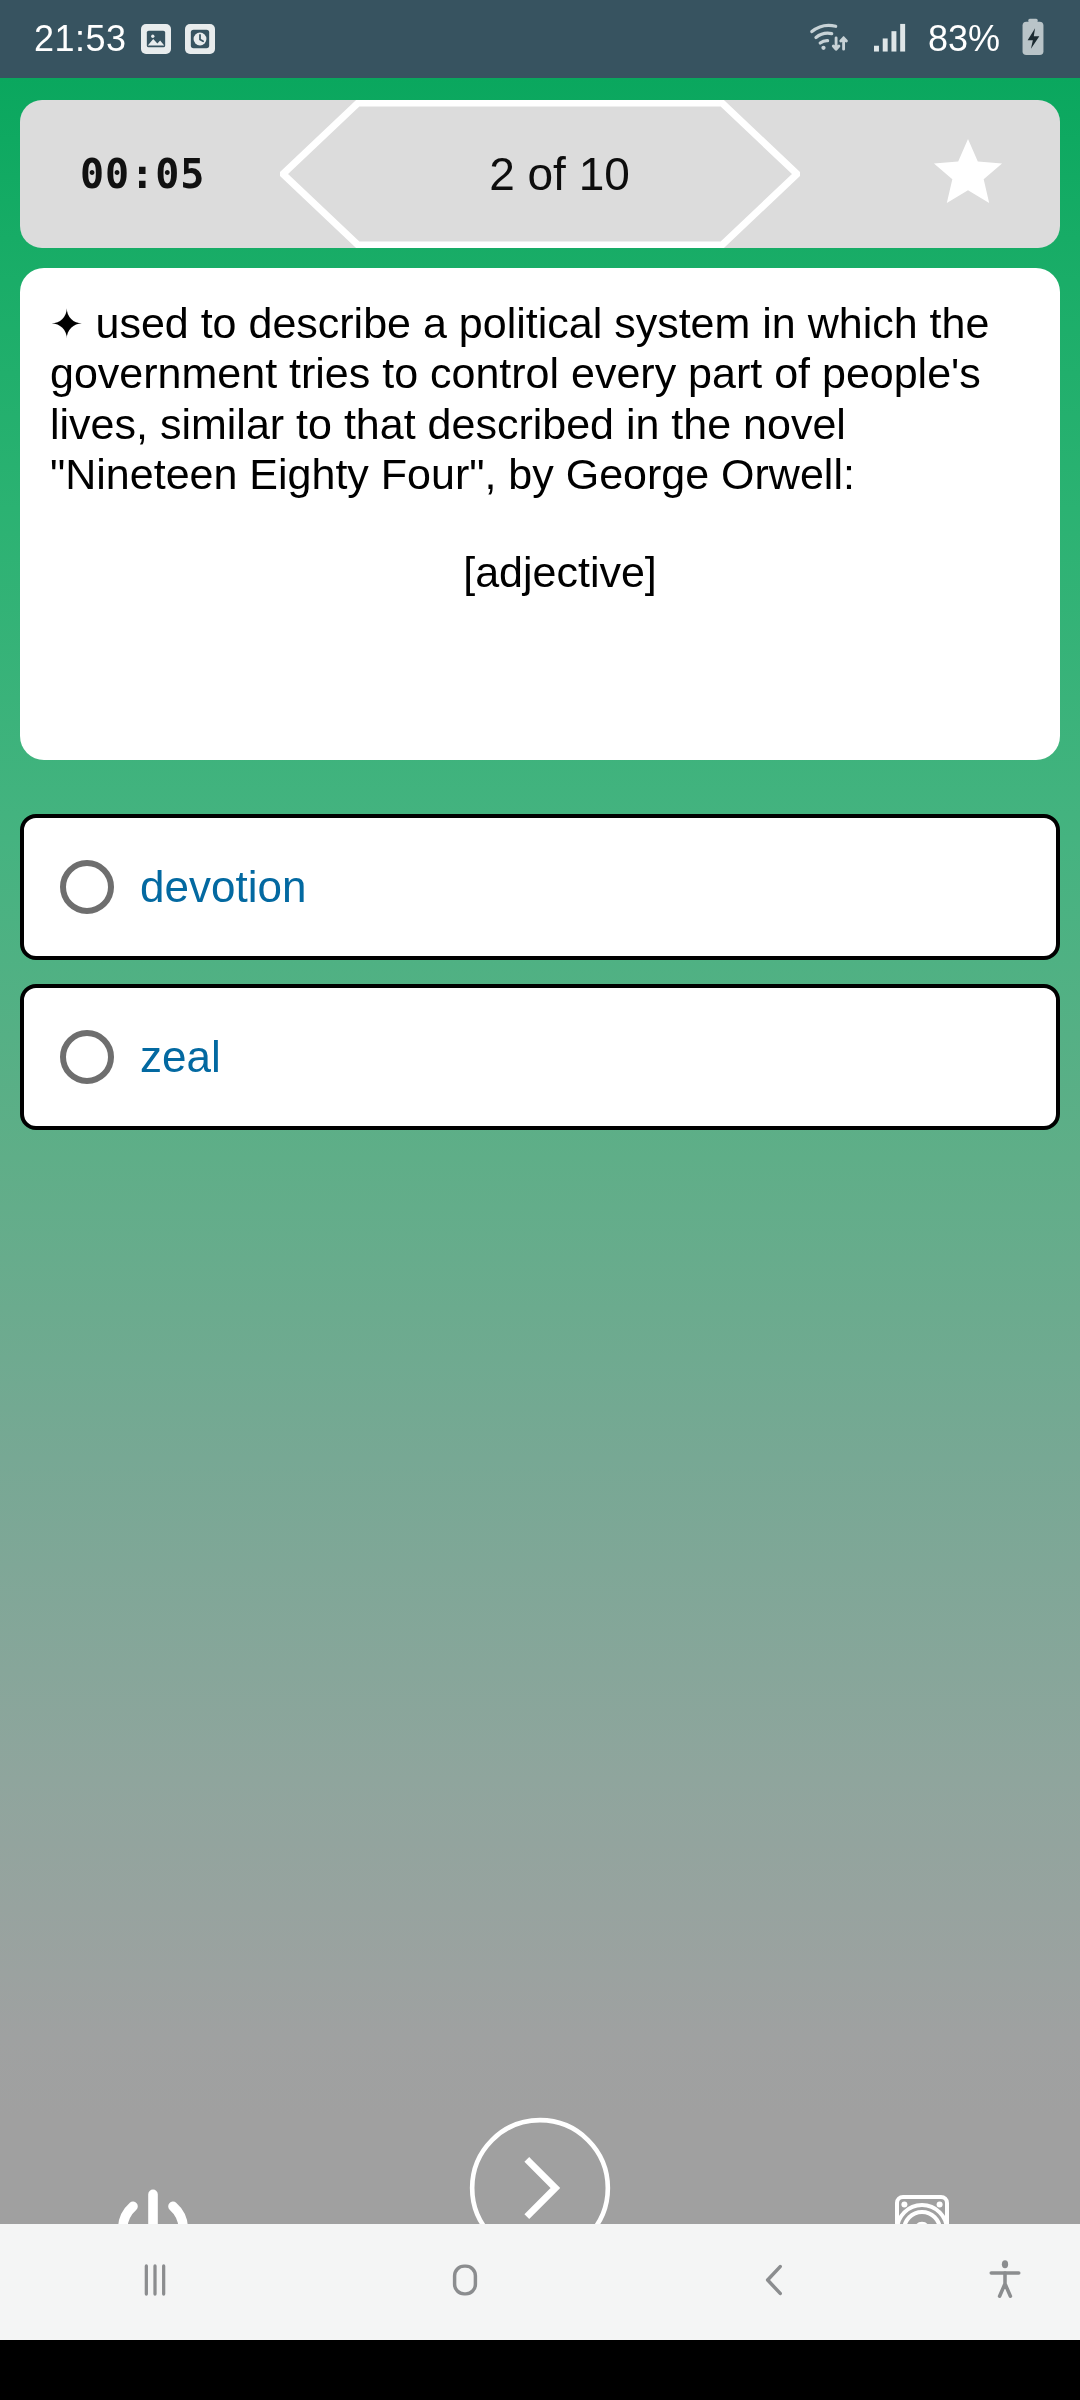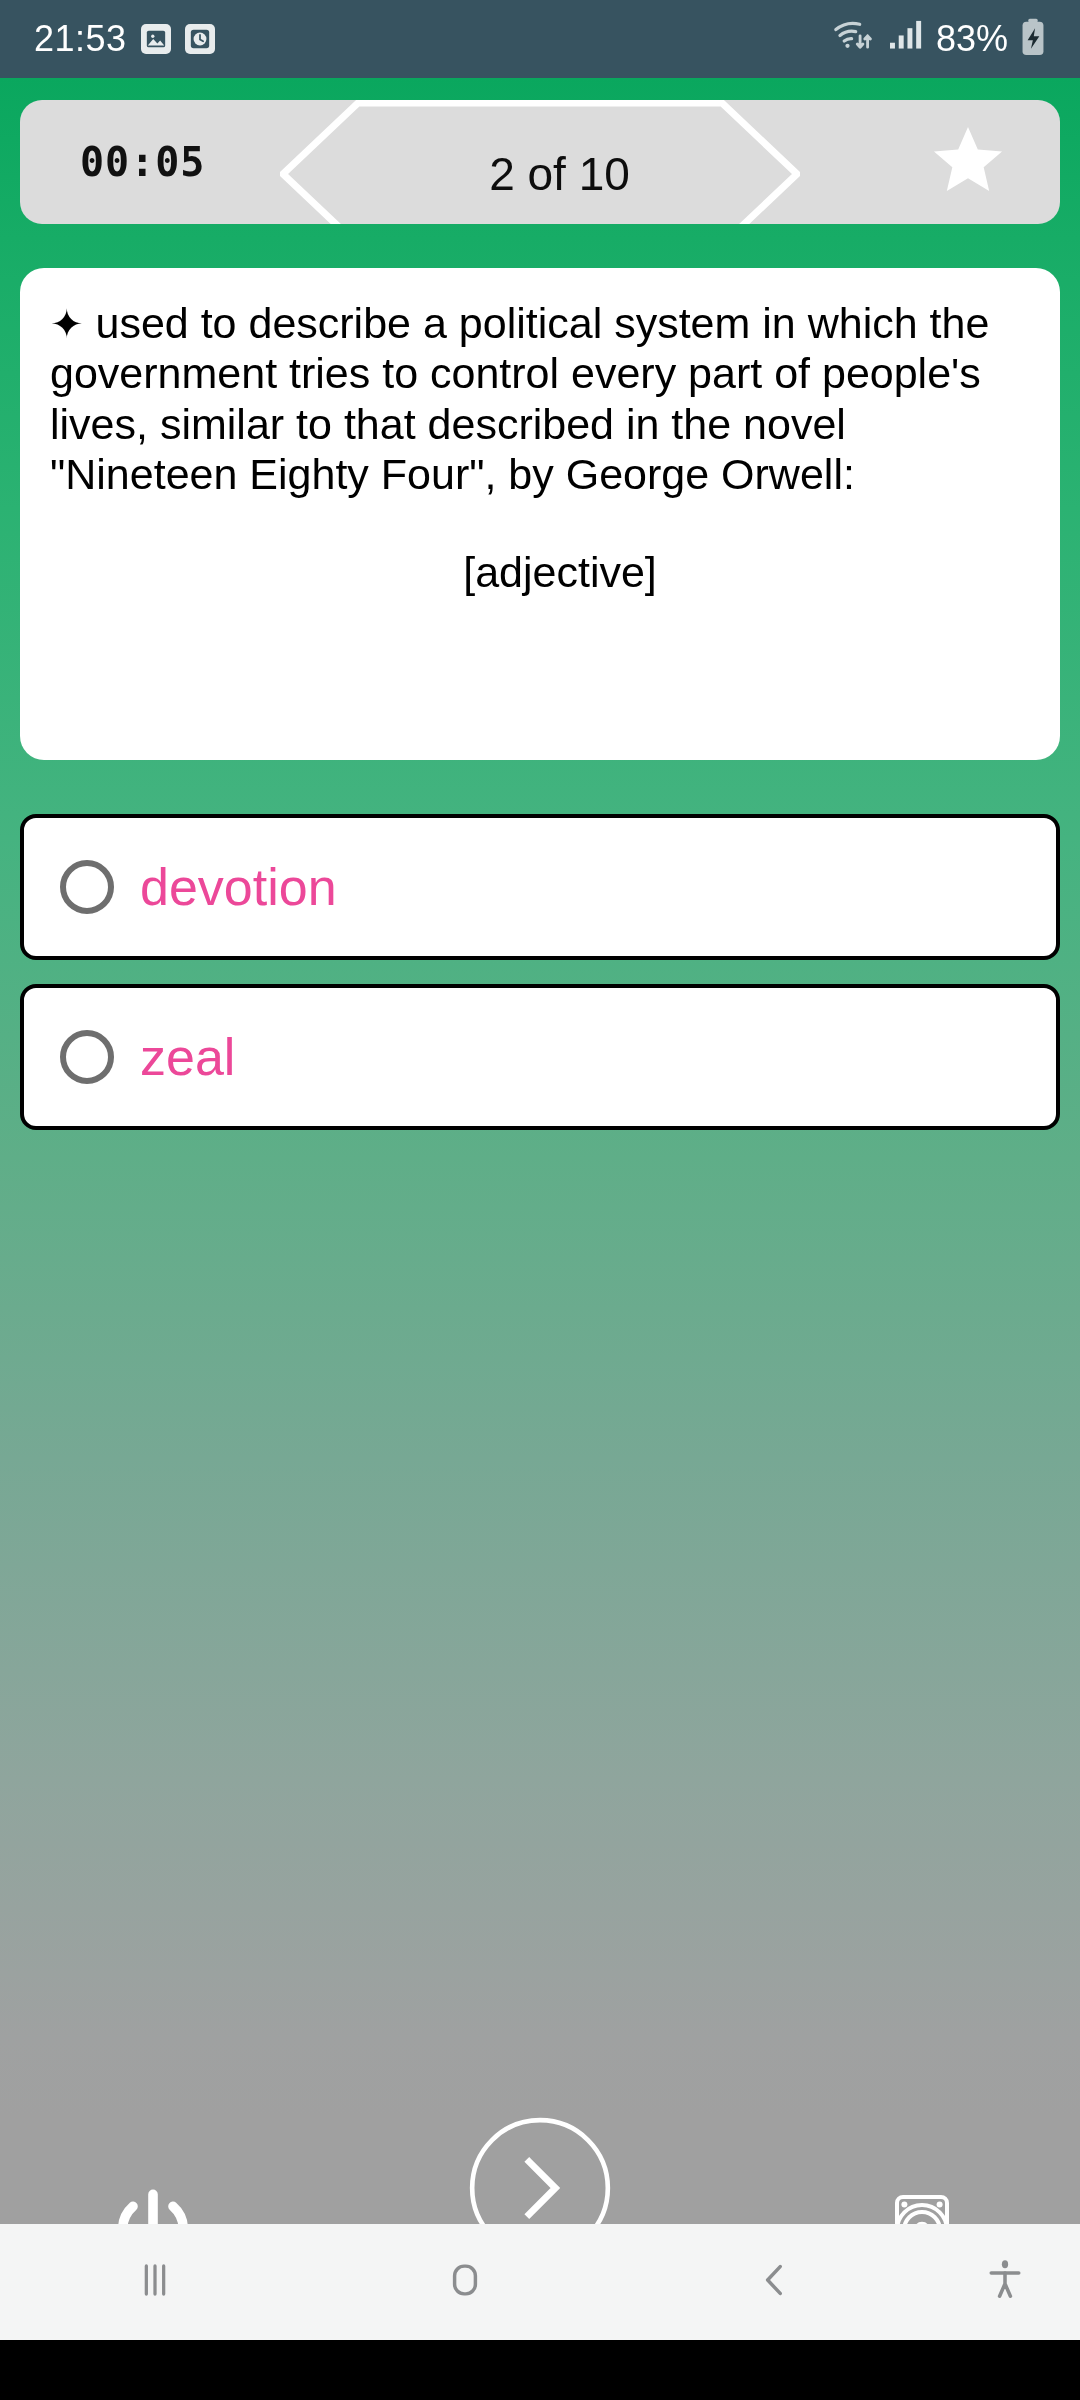--- a/index.html
+++ b/index.html
@@ -11,41 +11,41 @@
   #phone { position:relative; width:1080px; height:2400px; overflow:hidden; }
 
   
   #statusbar{
     position:absolute; top:0; left:0; width:1080px; height:78px;
     background:#375360; color:#fff;
     display:flex; align-items:center; justify-content:space-between;
     padding:0 34px;
   }
   .sb-left{ display:flex; align-items:center; gap:14px; }
-  .sb-right{ display:flex; align-items:flex-start; gap:12px; }
+  .sb-right{ display:flex; align-items:center; gap:20px; }
   #sb-time{ font-size:36px; letter-spacing:.5px; font-weight:400; }
   .sb-badge{
     width:30px;height:30px;background:#e8eced;border-radius:5px;
     display:flex;align-items:center;justify-content:center;
   }
   #sb-battery-text{ font-size:36px; font-weight:400; }
 
   
   #app{
     position:absolute; top:78px; left:0; width:1080px; height:2262px;
     background:linear-gradient(180deg,
         #0aa75e 0px, #17ac66 160px, #2bb272 430px,
         #45b380 760px, #5fae88 1080px,
         #77a894 1380px, #8fa59d 1700px, #9fa1a1 1960px,
         #a0a0a0 2040px);
   }
 
   
   #header{
-    position:absolute; top:22px; left:20px; width:1040px; height:124px;
+    position:absolute; top:22px; left:20px; width:1040px; height:148px;
     background:#dcdcdc; border-radius:22px; overflow:hidden;
   }
   #timer{
     position:absolute; left:60px; top:50%; transform:translateY(-50%);
     font-family:"DejaVu Sans Mono", monospace;
     font-size:40px; color:#111; letter-spacing:1px;
     font-weight:700;
   }
   #hexbadge{
     position:absolute; left:50%; top:0; transform:translateX(-50%);
@@ -82,21 +82,21 @@
   .option{
     position:relative; width:1040px; height:146px;
     background:#fff; border:4px solid #000; border-radius:16px;
     margin-bottom:24px;
     display:flex; align-items:center; padding-left:36px; gap:26px;
   }
   .radio{
     width:54px; height:54px; border-radius:50%;
     border:6px solid #6e6e6e; background:transparent; flex:none;
   }
-  .option-label{ font-size:52px; color:#ec4899;text-align:right; }
+  .option-label{ font-size:44px; color:#0369a1;text-align:right; }
 
   
   #bottom-controls{
     position:absolute; left:0; bottom:52px; width:1080px; height:220px;
   }
   #power-btn{ position:absolute; left:105px; bottom:8px; width:96px; height:96px; }
   #next-btn{
     position:absolute; left:50%; transform:translateX(-50%);
     bottom:26px; width:148px; height:148px;
   }

